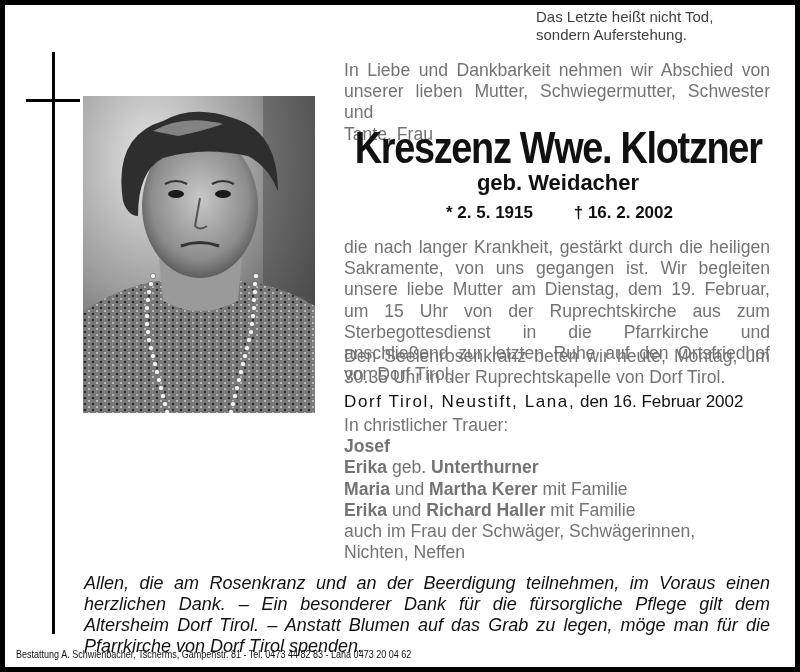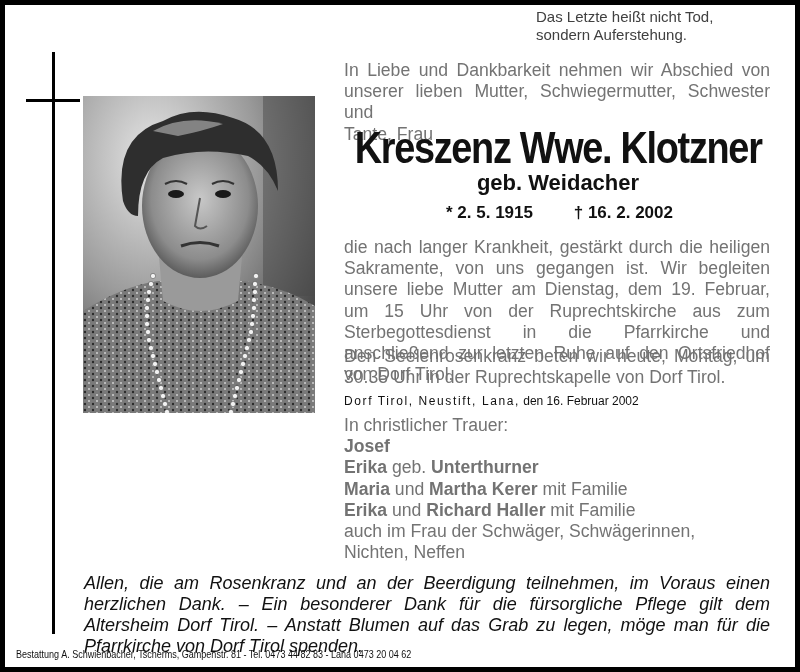--- a/index.html
+++ b/index.html
@@ -15,21 +15,21 @@
   .intro { left:344px; top:60px; width:426px; text-align:justify; }
   .intro .last { text-align:left; }
   .name { left:344px; top:124px; width:428px; text-align:center; font-weight:bold; font-size:44px; line-height:48px; letter-spacing:-1.5px; transform:scaleX(0.86); transform-origin:left top; width:498px; white-space:nowrap; }
   .maiden { left:344px; top:170px; width:428px; text-align:center; font-weight:bold; font-size:22px; line-height:26px; }
   .dates { left:446px; top:202px; font-weight:bold; font-size:17px; line-height:22px; white-space:nowrap; }
   .dates span { display:inline-block; }
   .dates .death { margin-left:36px; }
   .para { left:344px; width:426px; text-align:justify; text-align-last:left; }
   .p1 { top:237px; }
   .p2 { top:346px; }
-  .place { left:344px; top:391px; width:426px; white-space:nowrap; font-size:12px; line-height:21px; }
+  .place { left:344px; top:391px; width:426px; white-space:nowrap; font-size:17px; line-height:21px; }
   .place .spaced { letter-spacing:1.6px; }
   .mourners { left:344px; top:415px; width:440px; }
   .mourners div { white-space:nowrap; }
   .mourners b { font-weight:bold; }
   .thanks { left:84px; top:573px; width:686px; font-size:18px; line-height:21px; text-align:justify; text-align-last:left;font-style:italic; }
   .footer { left:16px; top:648px; font-size:11px; line-height:13px; color:#111; white-space:nowrap; transform:scaleX(0.82); transform-origin:left top; }
 </style>
 </head>
 <body>
 

